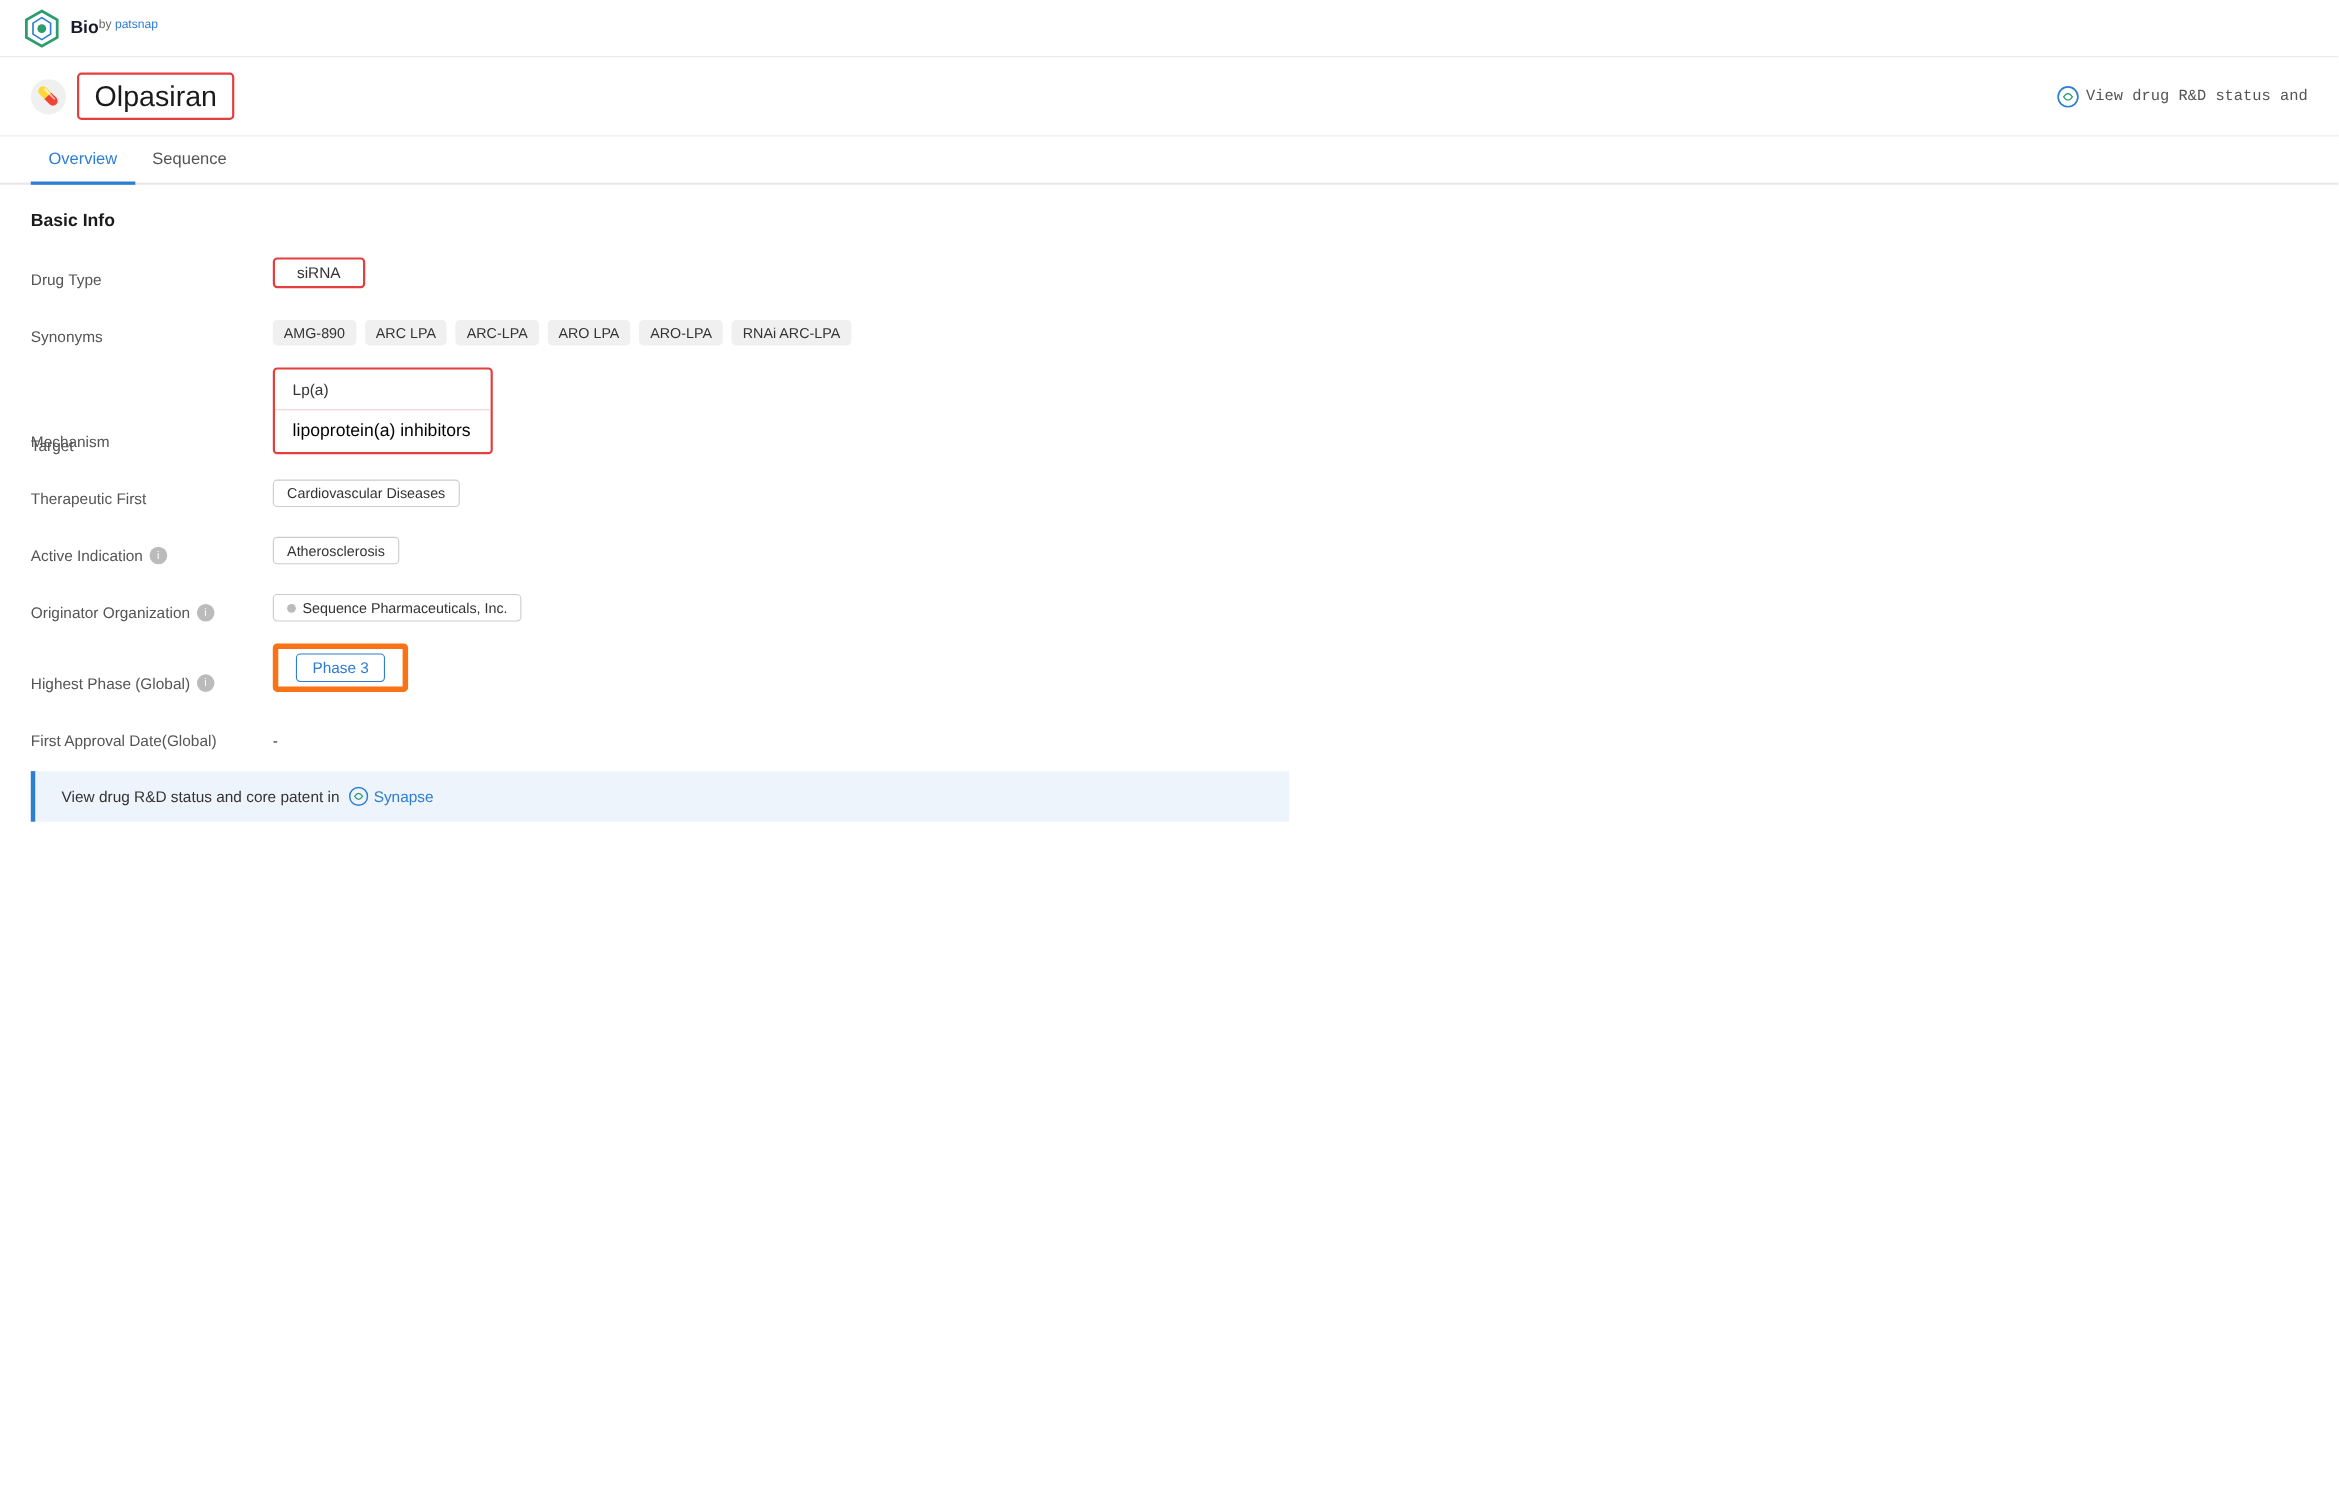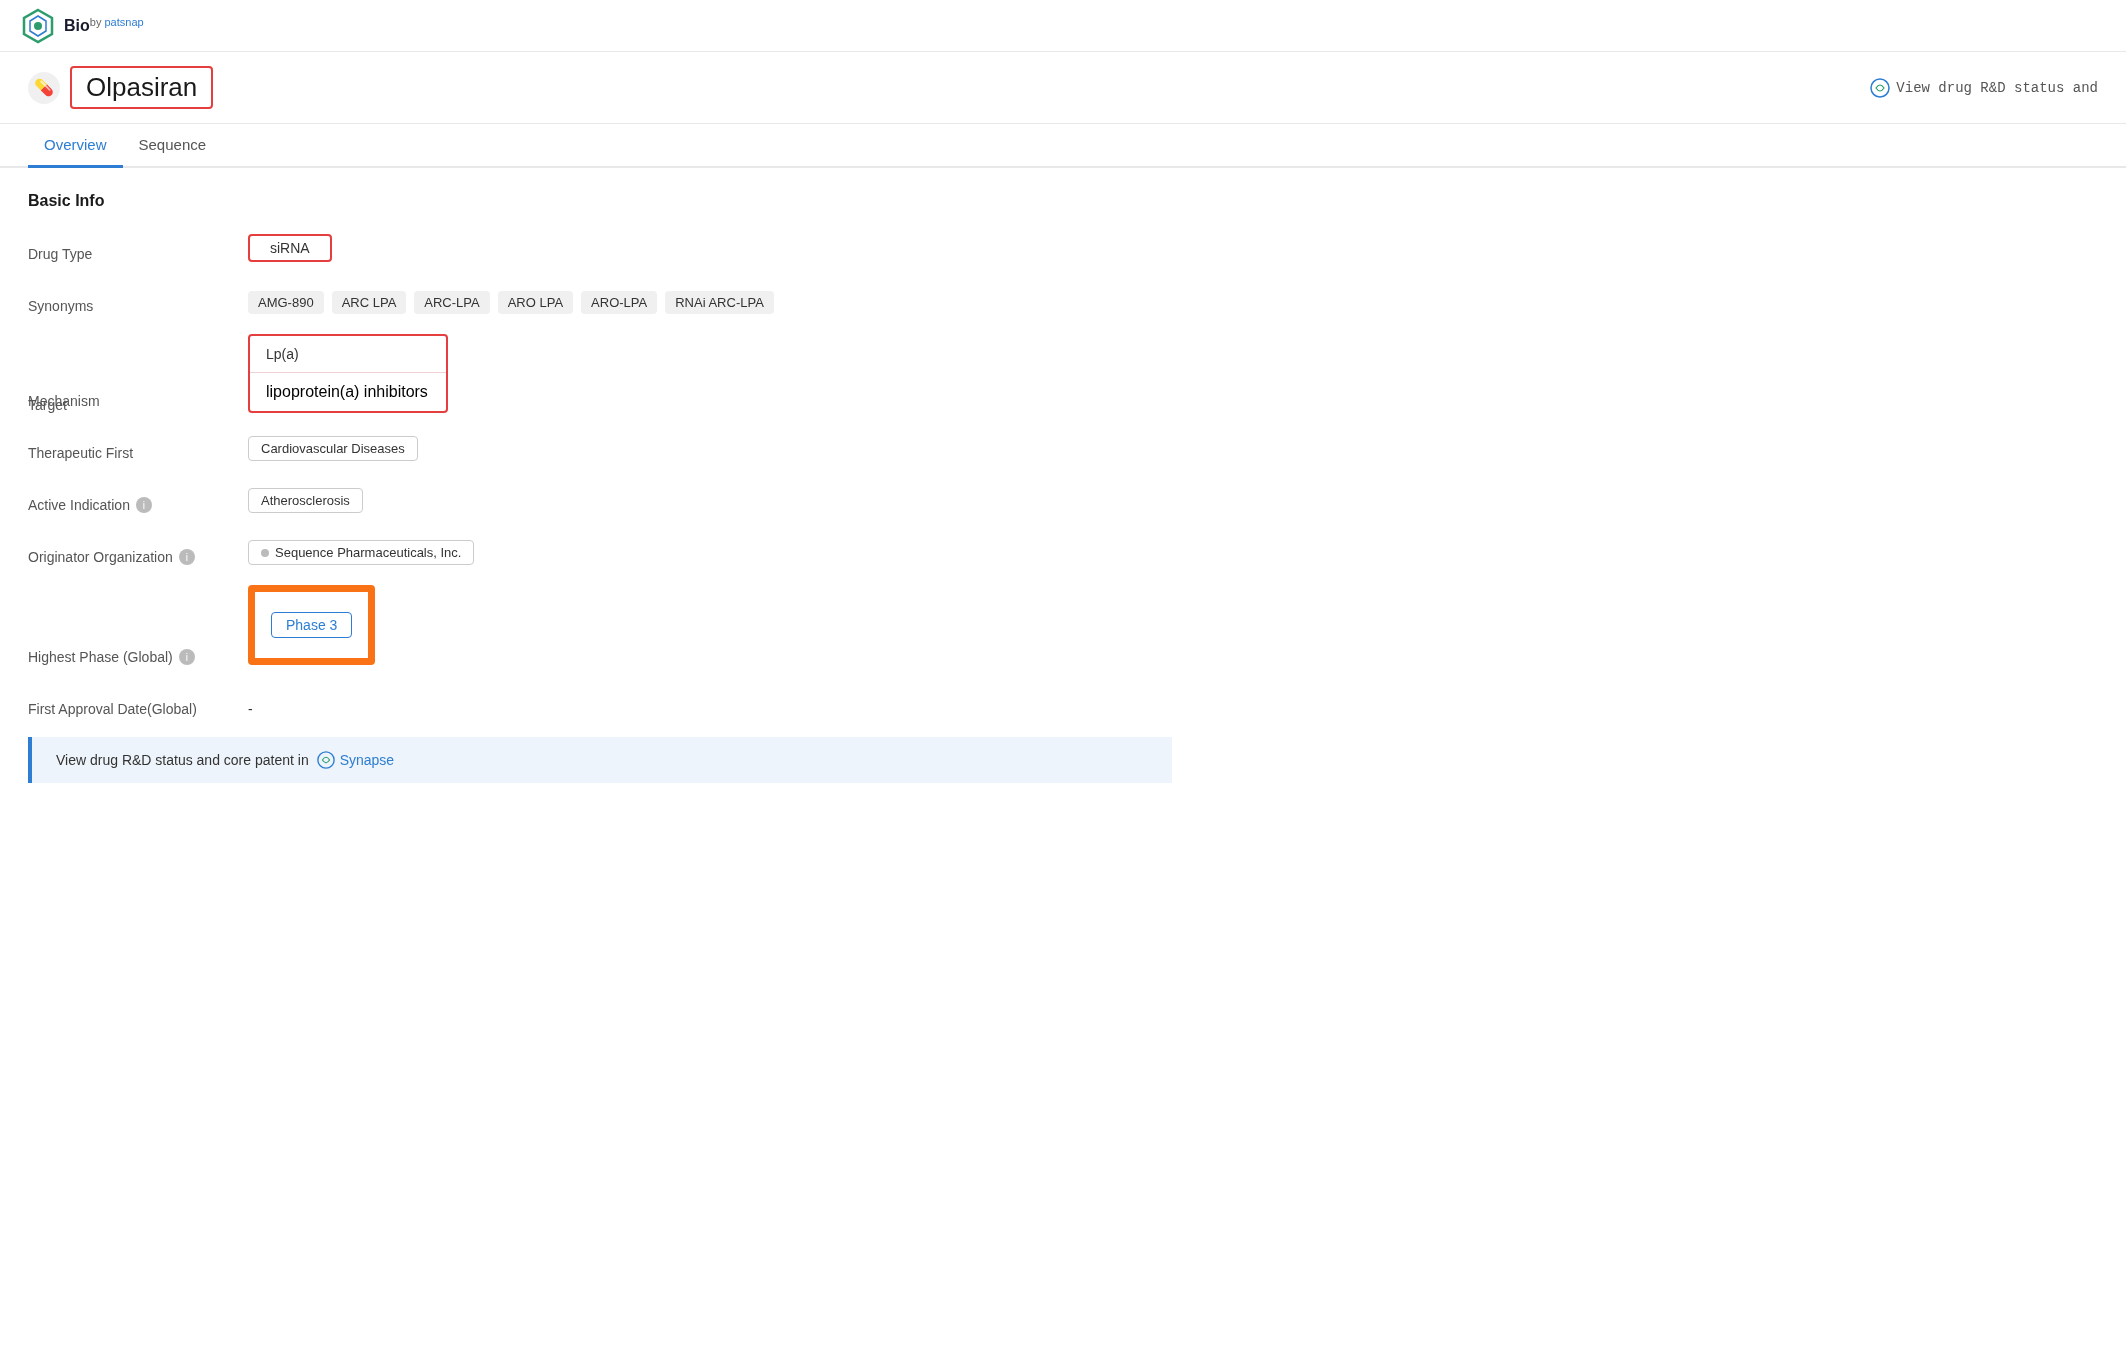--- a/index.html
+++ b/index.html
@@ -204,23 +204,23 @@
     }
     .org-dot {
       width: 8px;
       height: 8px;
       background: #bbb;
       border-radius: 50%;
     }
 
     
     .phase-box {
-      border: 7px solid #f97316;
-      border-radius: 4px;
-      padding: 20px 16px;
+      border: 5px solid #f97316;
+      border-radius: 4px;
+      padding: 4px 16px;
     }
     .phase-inner {
       border: 1px solid #2d7dd2;
       border-radius: 4px;
       padding: 4px 14px;
       color: #2d7dd2;
       font-size: 14px;
     }
     .target-mech-combined {
       border: 2px solid #e53e3e;

